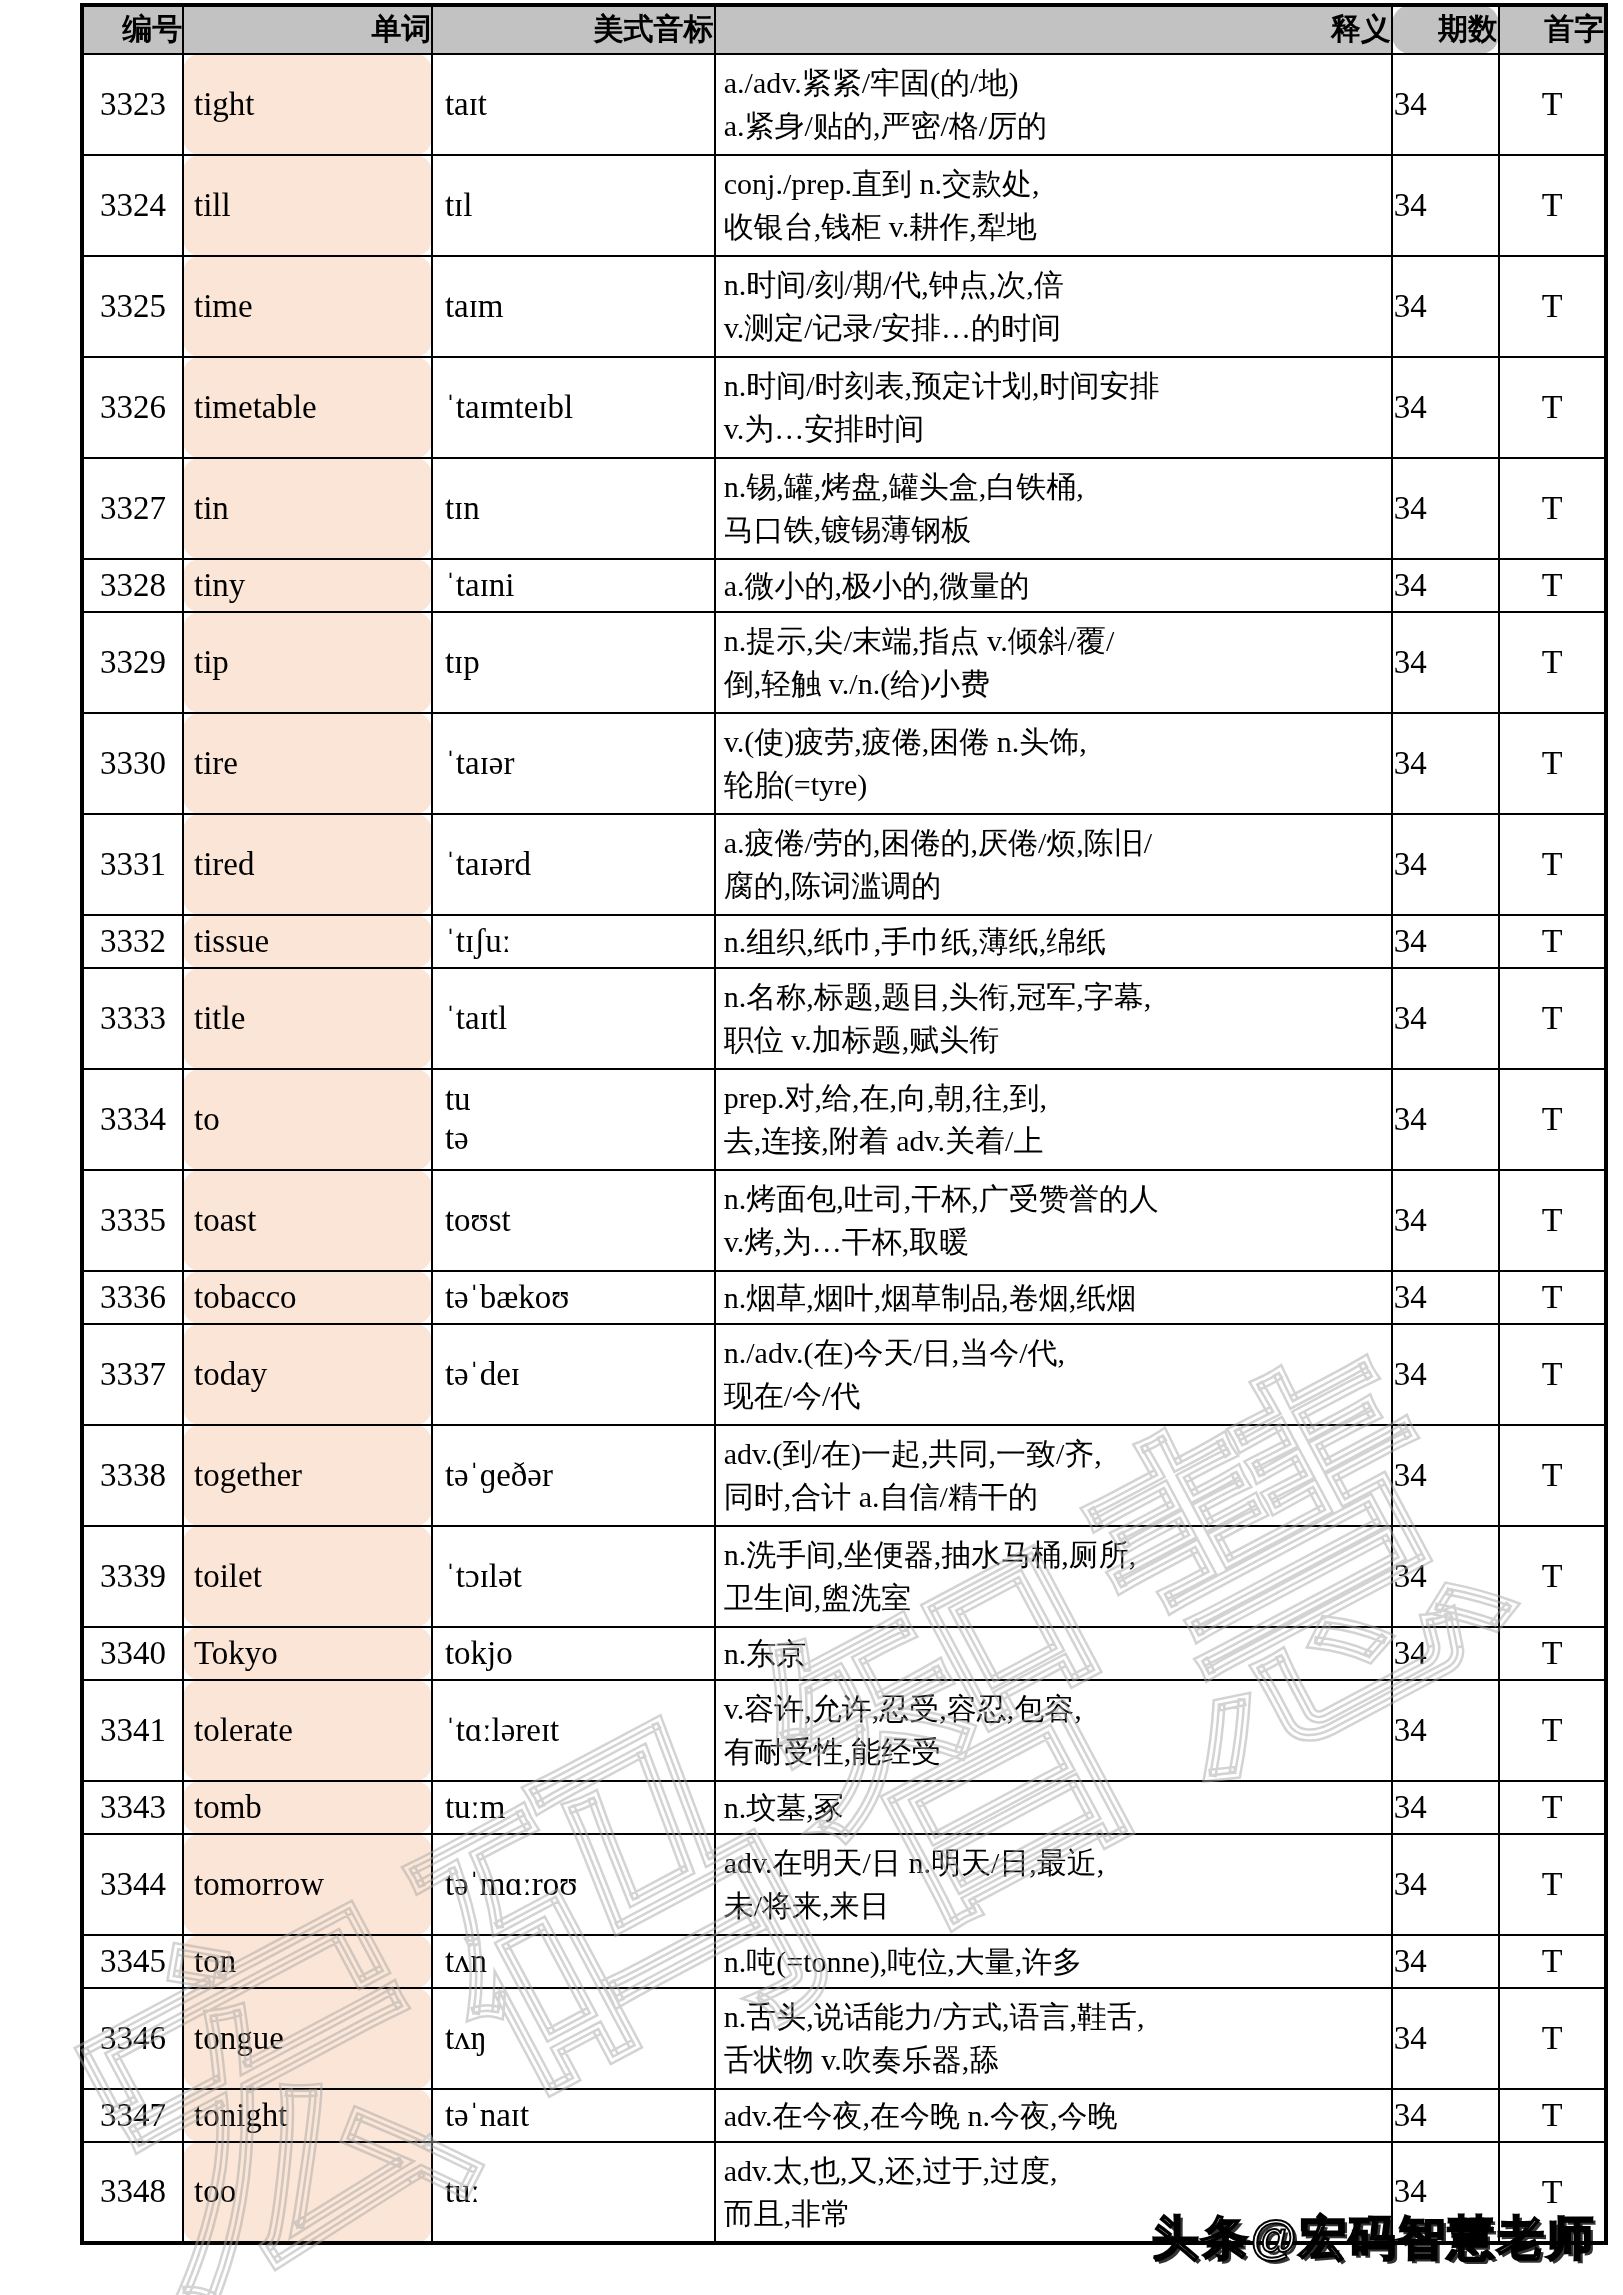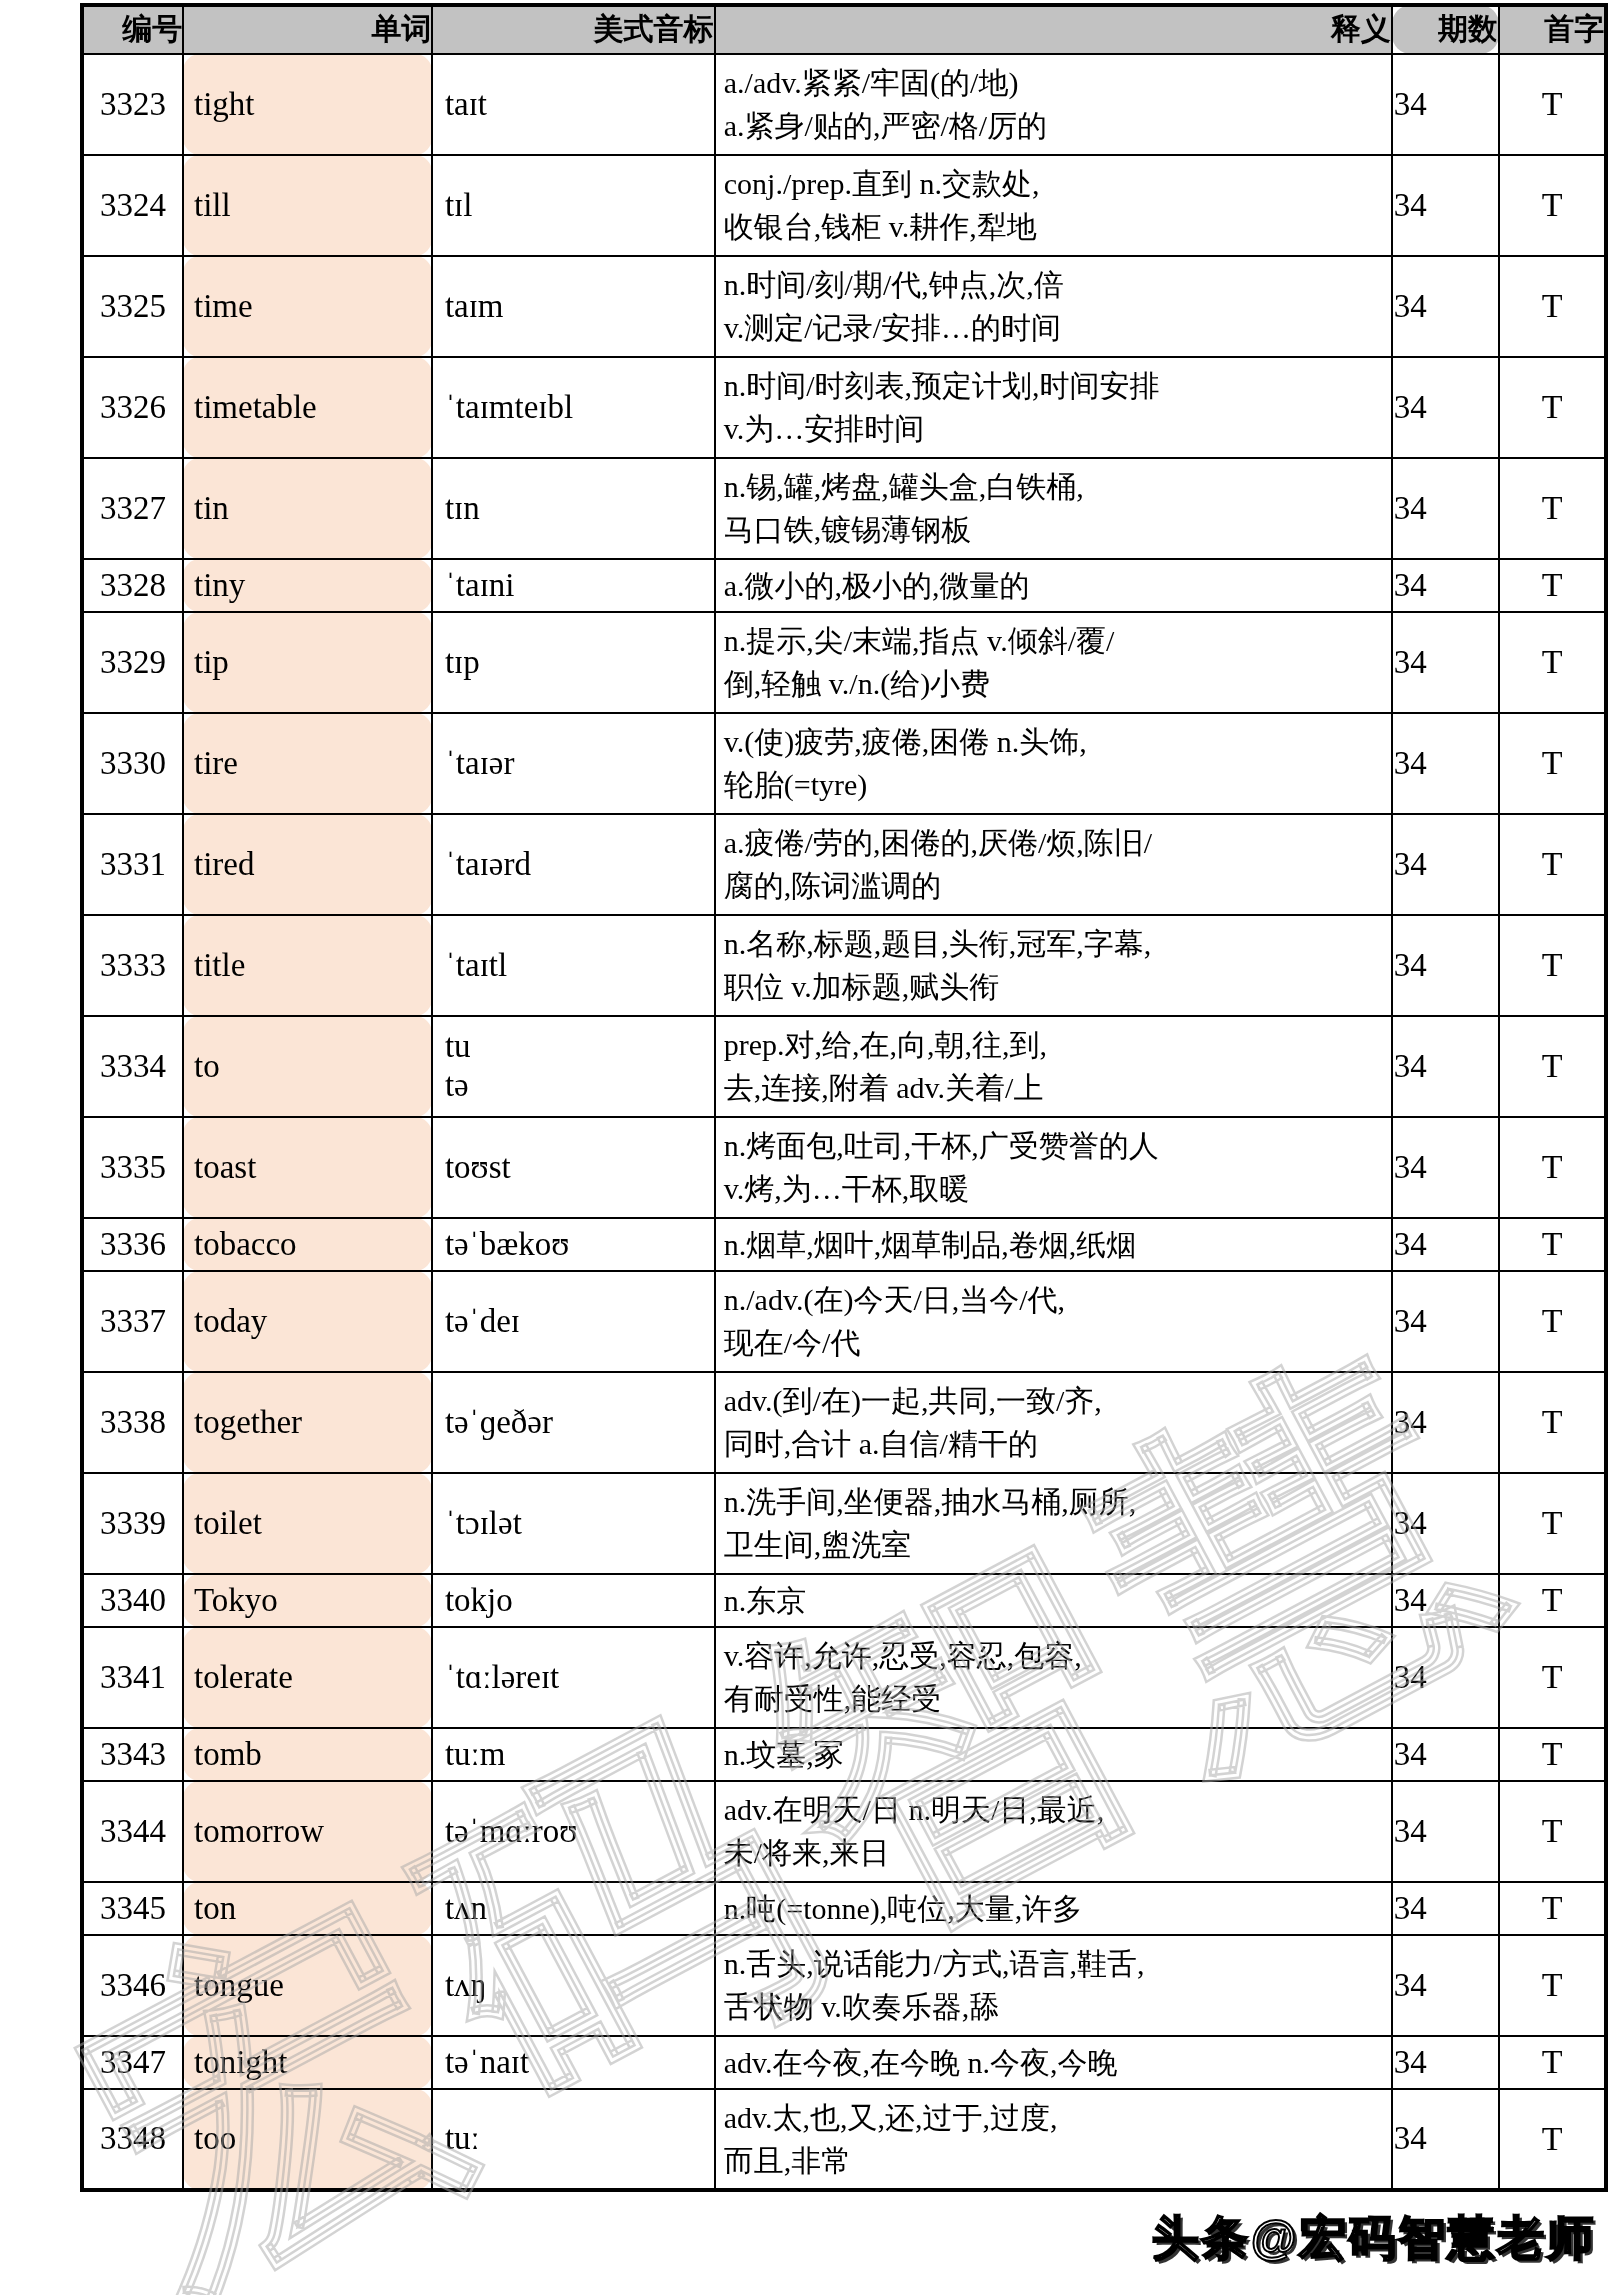--- a/index.html
+++ b/index.html
@@ -176,20 +176,28 @@
     </tr>
         <tr class="tall">
       <td class="id">3331</td>
       <td class="word">tired</td>
       <td class="phon">ˈtaɪərd</td>
       <td class="def">a.疲倦/劳的,困倦的,厌倦/烦,陈旧/
 腐的,陈词滥调的</td>
       <td class="issue">34</td>
       <td class="init">T</td>
     </tr>
+        <tr class="short">
+      <td class="id">3332</td>
+      <td class="word">tissue</td>
+      <td class="phon">ˈtɪʃuː</td>
+      <td class="def">n.组织,纸巾,手巾纸,薄纸,绵纸</td>
+      <td class="issue">34</td>
+      <td class="init">T</td>
+    </tr>
         <tr class="tall">
       <td class="id">3333</td>
       <td class="word">title</td>
       <td class="phon">ˈtaɪtl</td>
       <td class="def">n.名称,标题,题目,头衔,冠军,字幕,
 职位 v.加标题,赋头衔</td>
       <td class="issue">34</td>
       <td class="init">T</td>
     </tr>
         <tr class="tall">

